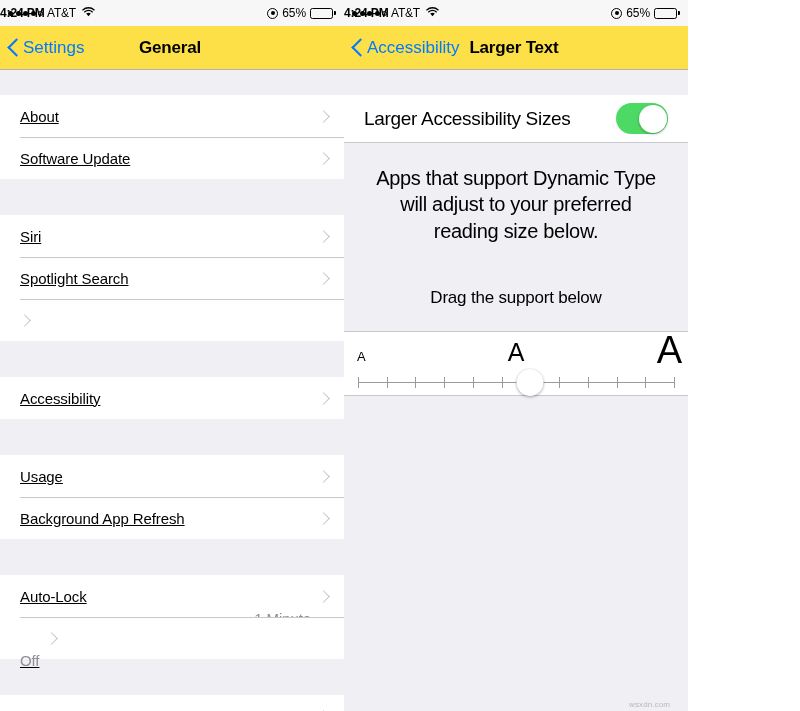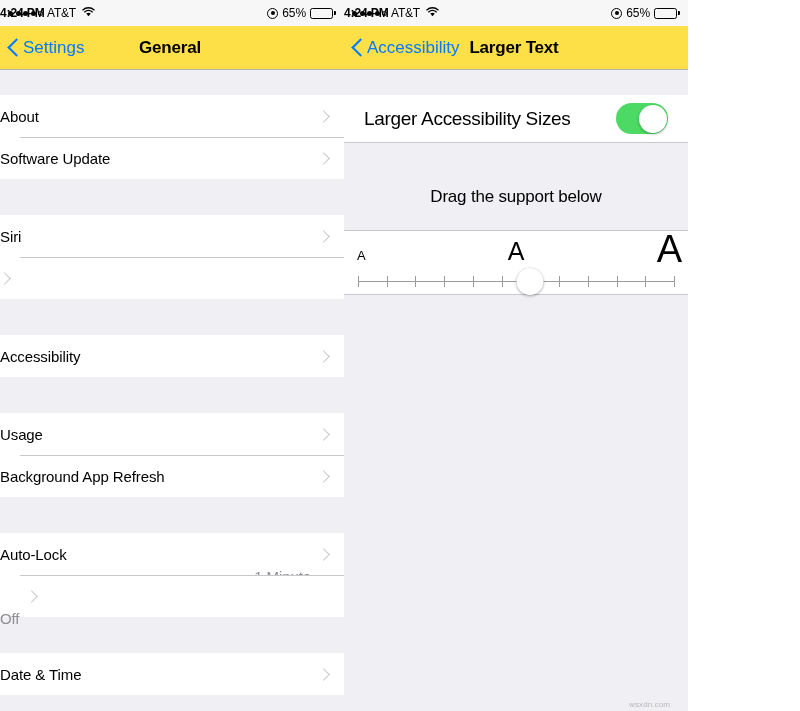--- a/index.html
+++ b/index.html
@@ -173,24 +173,26 @@
     background: #efeff4;
     height: calc(711px - 70px);
     overflow: hidden;
   }
   .gap { background: #efeff4; }
   .group { background: #ffffff; }
   .row {
     height: 42px;
     display: flex;
     align-items: center;
+    padding-left: 20px;
     padding-right: 12px;
     background: #fff;
     position: relative;
     cursor: pointer;
+    text-decoration: underline;
   }
   .row + .row::before {
     content: "";
     position: absolute;
     top: 0; left: 20px; right: 0;
     height: 0.5px;
     background: #c8c7cc;
   }
   .row-label {
     font-size: 15px;
@@ -393,20 +395,24 @@
       </div>
 
       <div class="gap" style="height:36px"></div>
 
       <div class="group">
         <div class="row">
           <span class="row-label">Siri</span>
           <span class="chev"></span>
         </div>
         <div class="row">
+          <span class="row-label">Spotlight Search</span>
+          <span class="chev"></span>
+        </div>
+        <div class="row">
           <span class="chev"></span>
         </div>
       </div>
 
       <div class="gap" style="height:36px"></div>
 
       <div class="group">
         <div class="row">
           <span class="row-label">Accessibility</span>
           <span class="chev"></span>
@@ -493,20 +499,21 @@
     <div>
       <div class="gap" style="height:25px"></div>
 
       <div class="toggle-card">
         <span class="toggle-label">Larger Accessibility Sizes</span>
         <span class="switch">
           <span class="knob"></span>
         </span>
       </div>
 
+      <div class="desc">Apps that support Dynamic Type will adjust to your preferred reading size below.</div>
 
       <div class="drag-hint">Drag the support below</div>
 
       <div class="slider-card">
         <span class="a-small">A</span>
         <span class="a-mid">A</span>
         <span class="a-large">A</span>
         <div class="slider">
           <div class="track"></div>
           <div id="ticks">

